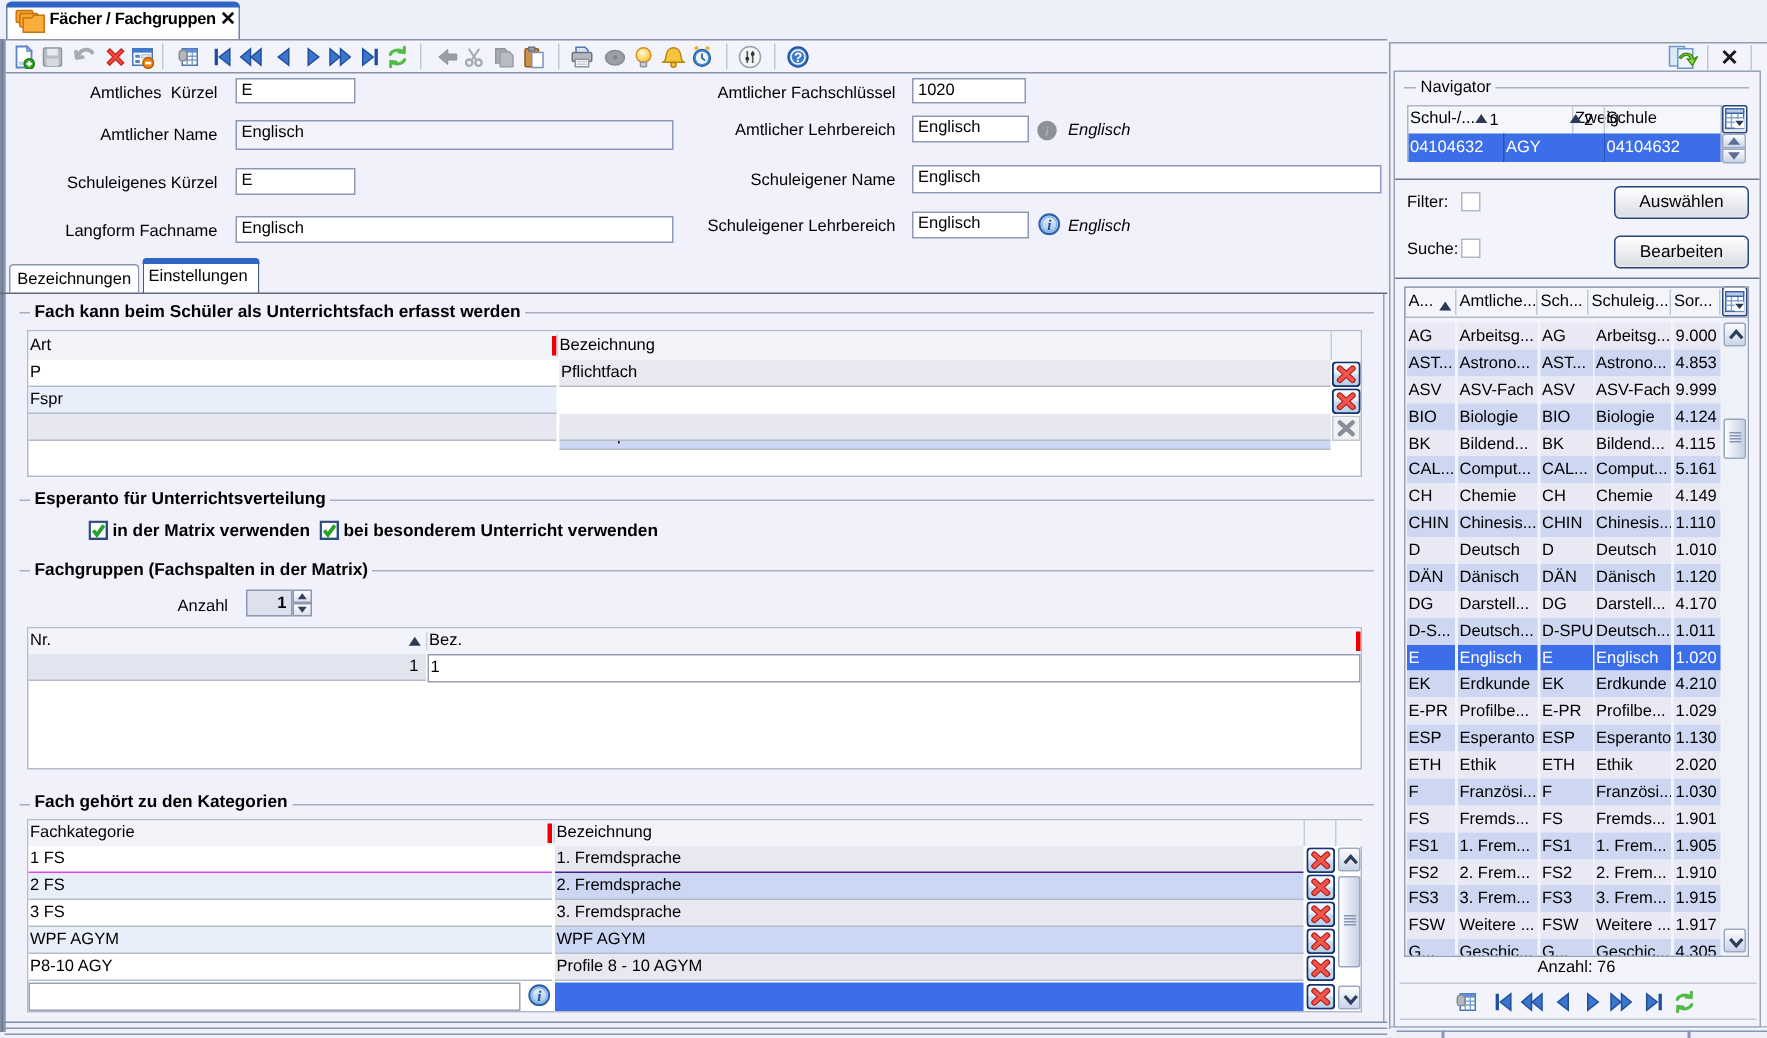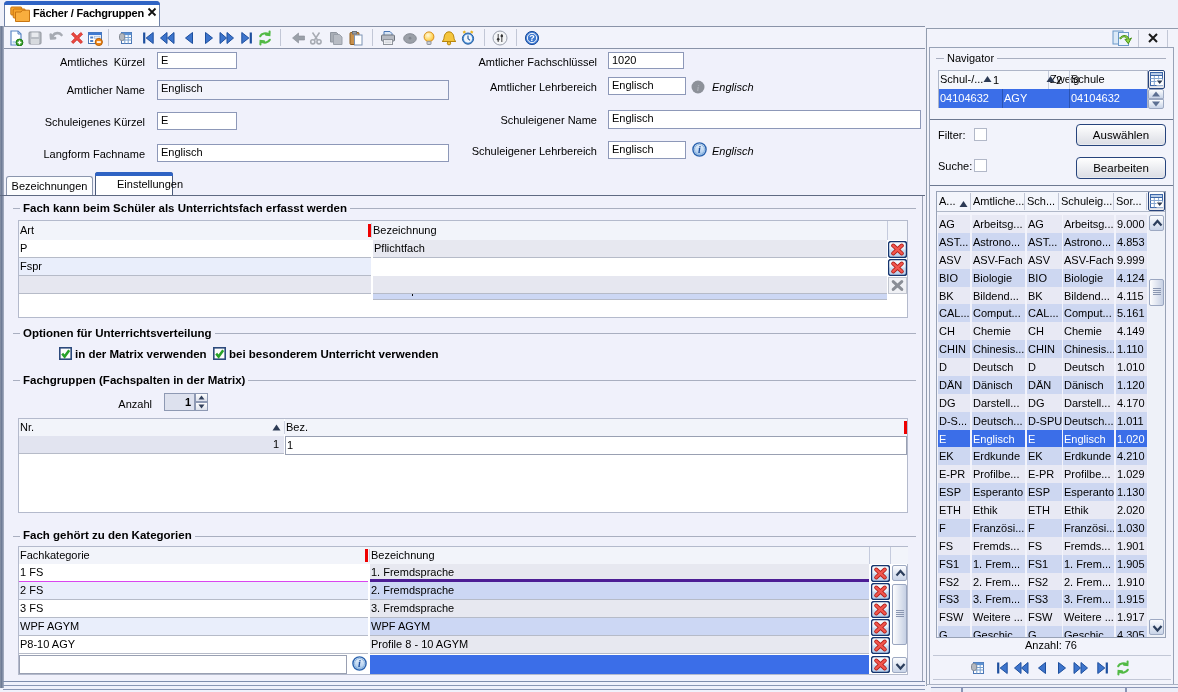--- a/index.html
+++ b/index.html
@@ -245,21 +245,21 @@
       </defs>
       <circle cx="7.5" cy="7.5" r="6.6" fill="url(#bi)" stroke="#2a62ae" stroke-width="1.4"></circle>
       <circle cx="7.5" cy="7.5" r="5" fill="none" stroke="#88b2de" stroke-width="1"></circle>
       <text x="7.5" y="11.2" font-size="10" font-style="italic" font-weight="bold" fill="#1d4f9e" text-anchor="middle" font-family="Liberation Serif">i</text>
     </svg>
   </div>
 <div class="abs" style="left:712px;top:145px;font-style:italic;">Englisch</div>
 <div class="abs" style="left:6px;top:176px;width:87px;height:19px;background:#fcfdfe;border:1px solid #8b96ad;border-bottom:none;border-radius:3px 3px 0 0;box-sizing:border-box;text-align:center;line-height:19px;font-size:11px;">Bezeichnungen</div>
 <div class="abs" style="left:95px;top:172px;width:78px;height:24px;background:#fff;border:1px solid #4a5a7a;border-bottom:none;border-radius:3px 3px 0 0;box-sizing:border-box;text-align:center;line-height:23px;font-size:11px;"></div>
 <div class="abs" style="left:95px;top:172px;width:78px;height:4px;background:#2f63c4;border-radius:3px 3px 0 0;"></div>
-<div class="abs" style="left:117px;top:178px;font-size:11px;">Einstellungen</div>
+<div class="abs" style="left:99px;top:178px;font-size:11px;">Einstellungen</div>
 <div class="abs" style="left:0px;top:195px;width:925px;height:1px;background:#5f6a82;"></div>
 <div class="abs" style="left:922px;top:196px;width:1px;height:485px;background:#9aa2b4;"></div>
 <div class="gline" style="left:13px;top:208px;width:903px;"></div>
 <div class="grpt" style="left:20px;top:202px;">Fach kann beim Schüler als Unterrichtsfach erfasst werden</div>
 <div class="abs" style="left:18px;top:220px;width:890px;height:98px;background:#fff;border:1px solid #b4bacc;box-sizing:border-box;"></div>
 <div class="hdr" style="left:19px;top:221px;width:353px;height:19px;line-height:18px;">Art</div>
 <div class="hdr" style="left:372px;top:221px;width:515px;height:19px;line-height:18px;"><span class="redbar" style="left:-4px;top:3px;"></span><span>Bezeichnung</span></div>
 <div class="hdr" style="left:887px;top:221px;width:20px;height:19px;border-left:1px solid #c5cbdd;"></div>
 <div class="sep" style="left:371px;top:223px;height:15px;background:#cdd2e0;"></div>
 <div class="cell" style="left:19px;top:240px;width:352px;height:18px;background:#ffffff;border-bottom:1px solid #b6bbc8;line-height:16px;">P</div>
@@ -298,21 +298,21 @@
   </div>
 <div class="cell" style="left:19px;top:276px;width:352px;height:18px;background:#e6e7f0;border-bottom:1px solid #b6bbc8;line-height:16px;"></div>
 <div class="cell" style="left:373px;top:276px;width:514px;height:18px;background:#e6e7f0;border-bottom:1px solid #b6bbc8;line-height:16px;"></div>
 <div class="abs" style="left:888px;top:277px;width:19px;height:17px;">
     <svg width="19" height="17">
       <rect x="0.5" y="0.5" width="18" height="16" fill="#f0f1f5" stroke="#c2c6d0"></rect>
       <path d="M5.2 4.6 L13.8 12.4 M13.8 4.6 L5.2 12.4" stroke="#8a8e96" stroke-width="3" stroke-linecap="round"></path>
     </svg>
   </div>
 <div class="gline" style="left:13px;top:333px;width:903px;"></div>
-<div class="grpt" style="left:20px;top:327px;">Optionen für Unterrichtsverteilung</div>
+<div class="grpt" style="left:20px;top:327px;">Esperanto für Unterrichtsverteilung</div>
 <div class="abs" style="left:59px;top:347px;width:13px;height:13px;">
     <svg width="13" height="13">
       <rect x="0.8" y="0.8" width="11.4" height="11.4" fill="#fdfdfd" stroke="#2c4a7c" stroke-width="1.6"></rect>
       <path d="M3.2 6.6 L5.6 9.6 L10.2 3.2" fill="none" stroke="#28a228" stroke-width="2.5"></path>
     </svg>
   </div>
 <div class="abs" style="left:75px;top:348px;font-weight:bold;font-size:11.5px;">in der Matrix verwenden</div>
 <div class="abs" style="left:213px;top:347px;width:13px;height:13px;">
     <svg width="13" height="13">
       <rect x="0.8" y="0.8" width="11.4" height="11.4" fill="#fdfdfd" stroke="#2c4a7c" stroke-width="1.6"></rect>
@@ -346,21 +346,21 @@
 <div class="cell" style="left:285px;top:436px;width:622px;height:19px;background:#fff;border:1px solid #99a0b2;line-height:16px;">1</div>
 <div class="gline" style="left:13px;top:536px;width:903px;"></div>
 <div class="grpt" style="left:20px;top:529px;">Fach gehört zu den Kategorien</div>
 <div class="abs" style="left:18px;top:546px;width:890px;height:129px;background:#fff;border:1px solid #b4bacc;box-sizing:border-box;"></div>
 <div class="hdr" style="left:19px;top:547px;width:349px;height:17px;">Fachkategorie</div>
 <div class="hdr" style="left:368px;top:547px;width:501px;height:17px;"><span class="redbar" style="left:-3px;top:2px;"></span><span style="padding-left:2px;">Bezeichnung</span></div>
 <div class="hdr" style="left:869px;top:547px;width:21px;height:17px;border-left:1px solid #c5cbdd;"></div>
 <div class="hdr" style="left:890px;top:547px;width:18px;height:17px;border-left:1px solid #c5cbdd;"></div>
 <div class="sep" style="left:369px;top:549px;height:13px;background:#cdd2e0;"></div>
 <div class="cell" style="left:19px;top:564px;width:349px;height:18px;background:#ffffff;border-bottom:1px solid #d946ef;line-height:16px;">1 FS</div>
-<div class="cell" style="left:370px;top:564px;width:499px;height:18px;background:#e7e8f0;border-bottom:3px solid #4c1d95;line-height:16px;">1. Fremdsprache</div>
+<div class="cell" style="left:370px;top:564px;width:499px;height:18px;background:#e7e8f0;border-bottom:1px solid #4c1d95;line-height:16px;">1. Fremdsprache</div>
 <div class="abs" style="left:871px;top:565px;width:19px;height:17px;">
     <svg width="19" height="17">
       <defs>
         <linearGradient id="dg" x1="0" y1="0" x2="0" y2="1">
           <stop offset="0" stop-color="#f8fbfe"></stop>
           <stop offset="0.45" stop-color="#e8f0f9"></stop>
           <stop offset="0.55" stop-color="#cadcf0"></stop>
           <stop offset="1" stop-color="#b6cdea"></stop>
         </linearGradient>
       </defs>

